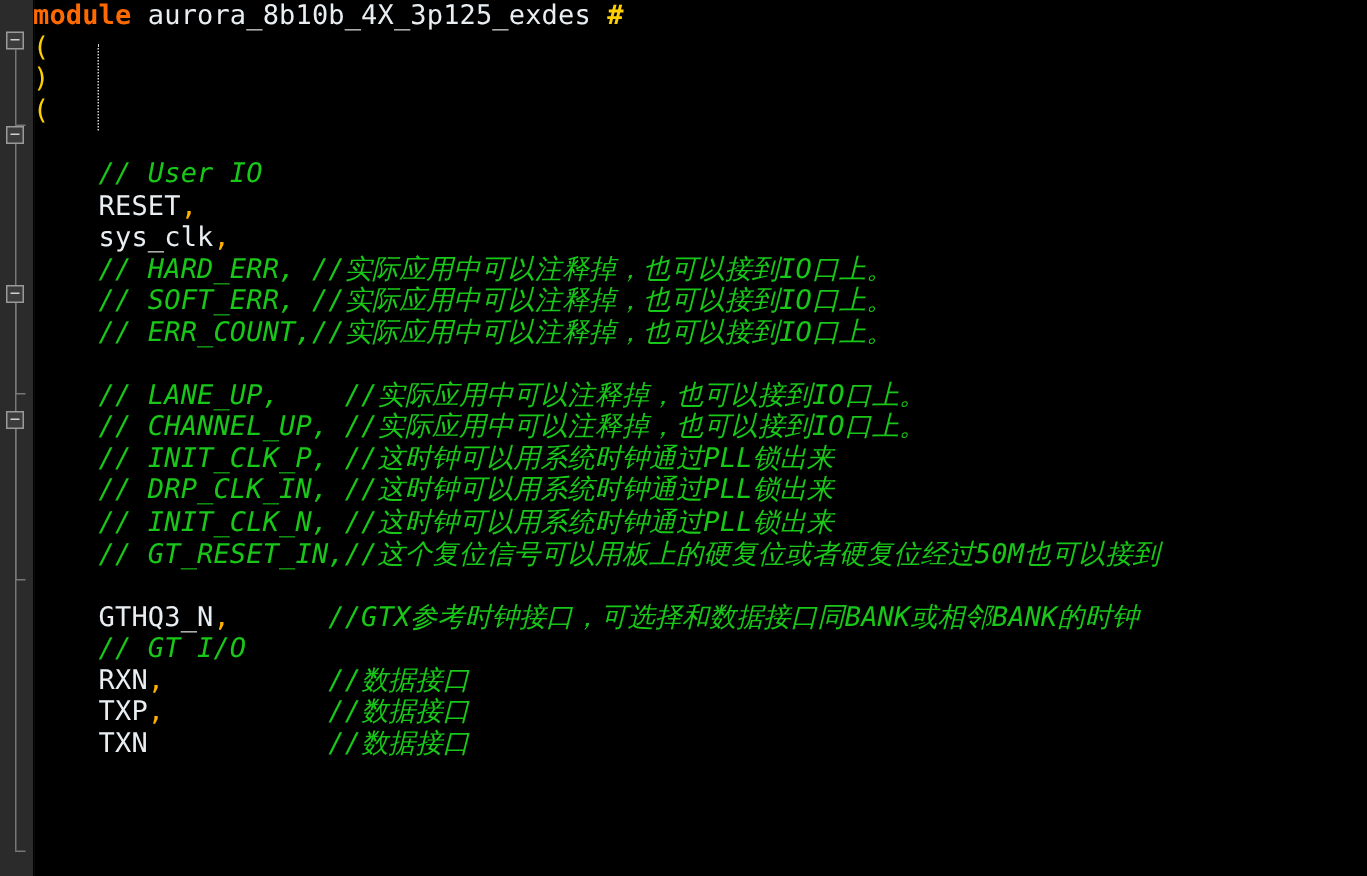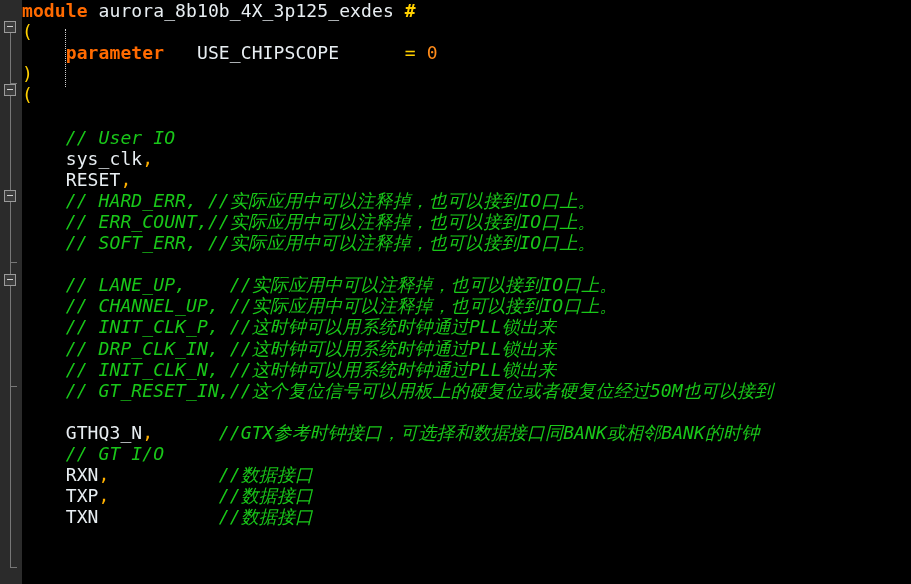--- a/index.html
+++ b/index.html
@@ -124,30 +124,29 @@
 
     <div class="fold-box" style="top:274px;"></div>
     <div class="fold-line" style="top:286px; height:100px;"></div>
     <div class="fold-elbow" style="top:386px;"></div>
   </div>
 
   <div id="code">
     <div id="indent-guide"></div>
   <div class="line"><span class="kw">module</span><span class="ident"> aurora_8b10b_4X_3p125_exdes </span><span class="hash">#</span></div>
       <div class="line"><span class="paren">(</span></div>
-      <div class="line"><span class="kw">    parameter</span><span class="ident">   USE_CHIPSCOPE</span><span class="op">      =</span><span class="num"> 0</span></div>
       <div class="line"><span class="paren">)</span></div>
       <div class="line"><span class="paren">(</span></div>
       <div class="line"><span class="ident"> </span></div>
       <div class="line"><span class="cmt">    // User IO</span></div>
+      <div class="line"><span class="ident">    RESET</span><span class="punct">,</span></div>
       <div class="line"><span class="ident">    sys_clk</span><span class="punct">,</span></div>
-      <div class="line"><span class="ident">    RESET</span><span class="punct">,</span></div>
       <div class="line"><span class="cmt">    // HARD_ERR, //</span><span class="cmt-cn">实际应用中可以注释掉，也可以接到</span><span class="cmt">IO</span><span class="cmt-cn">口上。</span></div>
+      <div class="line"><span class="cmt">    // SOFT_ERR, //</span><span class="cmt-cn">实际应用中可以注释掉，也可以接到</span><span class="cmt">IO</span><span class="cmt-cn">口上。</span></div>
       <div class="line"><span class="cmt">    // ERR_COUNT,//</span><span class="cmt-cn">实际应用中可以注释掉，也可以接到</span><span class="cmt">IO</span><span class="cmt-cn">口上。</span></div>
-      <div class="line"><span class="cmt">    // SOFT_ERR, //</span><span class="cmt-cn">实际应用中可以注释掉，也可以接到</span><span class="cmt">IO</span><span class="cmt-cn">口上。</span></div>
       <div class="line"><span class="ident"> </span></div>
       <div class="line"><span class="cmt">    // LANE_UP,    //</span><span class="cmt-cn">实际应用中可以注释掉，也可以接到</span><span class="cmt">IO</span><span class="cmt-cn">口上。</span></div>
       <div class="line"><span class="cmt">    // CHANNEL_UP, //</span><span class="cmt-cn">实际应用中可以注释掉，也可以接到</span><span class="cmt">IO</span><span class="cmt-cn">口上。</span></div>
       <div class="line"><span class="cmt">    // INIT_CLK_P, //</span><span class="cmt-cn">这时钟可以用系统时钟通过</span><span class="cmt">PLL</span><span class="cmt-cn">锁出来</span></div>
       <div class="line"><span class="cmt">    // DRP_CLK_IN, //</span><span class="cmt-cn">这时钟可以用系统时钟通过</span><span class="cmt">PLL</span><span class="cmt-cn">锁出来</span></div>
       <div class="line"><span class="cmt">    // INIT_CLK_N, //</span><span class="cmt-cn">这时钟可以用系统时钟通过</span><span class="cmt">PLL</span><span class="cmt-cn">锁出来</span></div>
       <div class="line"><span class="cmt">    // GT_RESET_IN,//</span><span class="cmt-cn">这个复位信号可以用板上的硬复位或者硬复位经过</span><span class="cmt">50M</span><span class="cmt-cn">也可以接到</span></div>
       <div class="line"><span class="ident"> </span></div>
       <div class="line"><span class="ident">    GTHQ3_N</span><span class="punct">,</span><span class="cmt">      //GTX</span><span class="cmt-cn">参考时钟接口，可选择和数据接口同</span><span class="cmt">BANK</span><span class="cmt-cn">或相邻</span><span class="cmt">BANK</span><span class="cmt-cn">的时钟</span></div>
       <div class="line"><span class="cmt">    // GT I/O</span></div>

